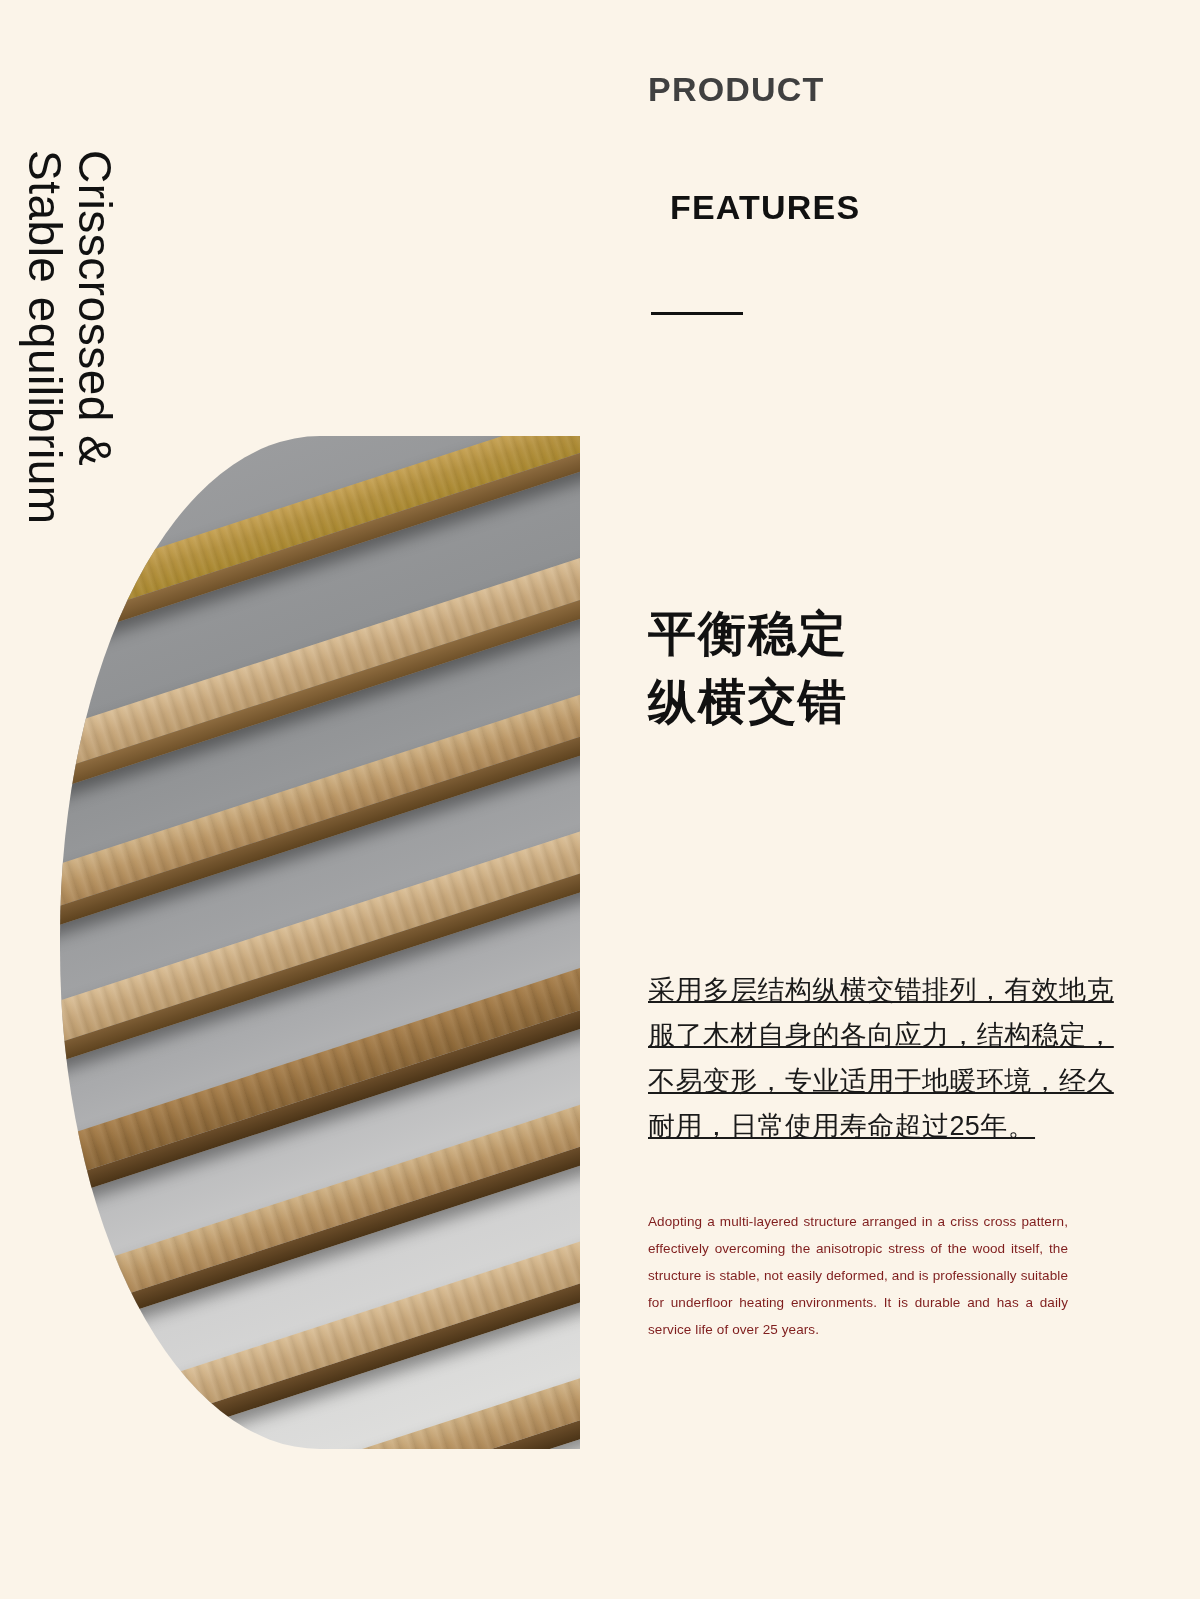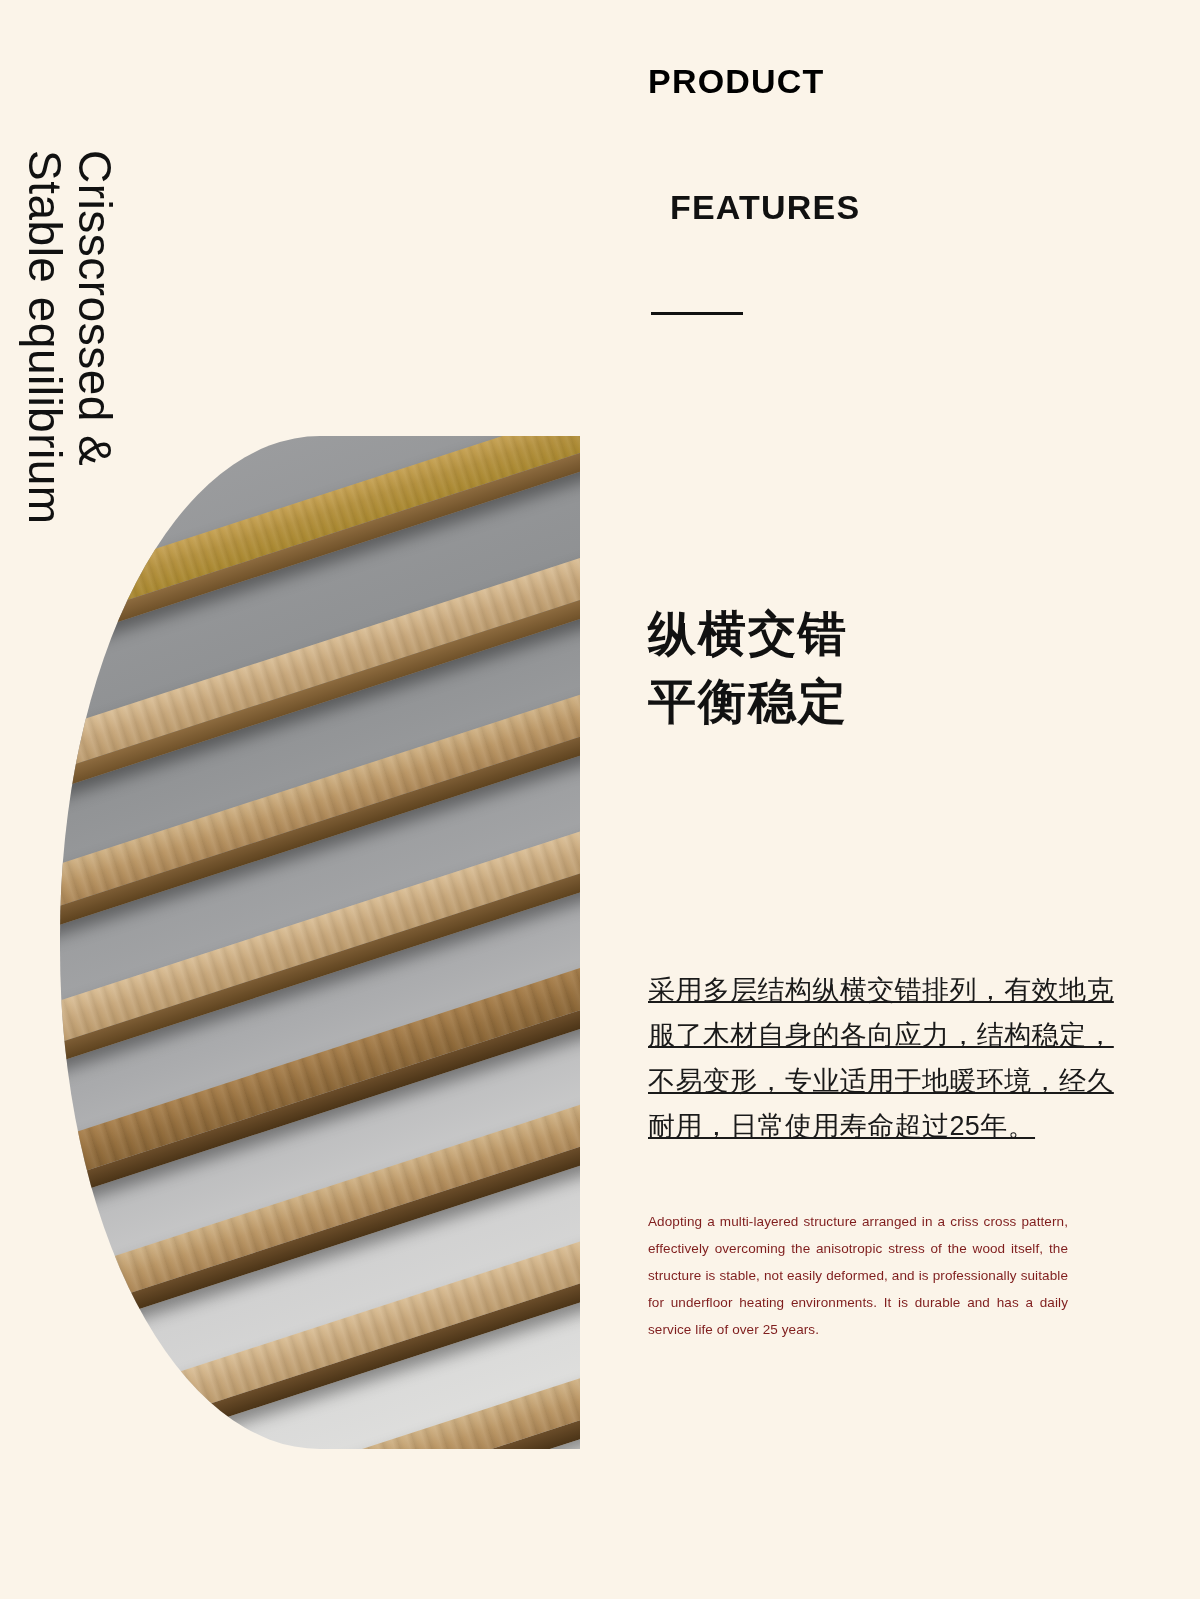--- a/index.html
+++ b/index.html
@@ -131,26 +131,26 @@
   
   .right {
     position: absolute;
     left: 648px;
     top: 0;
     width: 480px;
     height: 1599px;
   }
   .kicker {
     position: absolute;
-    top: 62px;
+    top: 70px;
     left: 0;
     font-size: 34px;
     font-weight: bold;
     letter-spacing: 1.2px;
-    color: #000000;
+    color: #404040;
   }
   .kicker2 {
     position: absolute;
     top: 188px;
     left: 0;
     font-size: 34px;
     font-weight: bold;
     letter-spacing: 1.2px;
     color: #111;
     margin-left: 22px;
@@ -242,20 +242,20 @@
   <div class="vertical-title">
     <div class="line">Crisscrossed &amp;</div>
     <div class="line">Stable equilibrium</div>
   </div>
 
   <div class="right">
     <div class="kicker">PRODUCT</div>
     <div class="kicker2">FEATURES</div>
     <div class="rule"></div>
     <div class="headline">
+      <div>平衡稳定</div>
       <div>纵横交错</div>
-      <div>平衡稳定</div>
     </div>
     <div class="para-cn">采用多层结构纵横交错排列，有效地克服了木材自身的各向应力，结构稳定，不易变形，专业适用于地暖环境，经久耐用，日常使用寿命超过25年。</div>
     <div class="para-en">Adopting a multi-layered structure arranged in a criss cross pattern, effectively overcoming the anisotropic stress of the wood itself, the structure is stable, not easily deformed, and is professionally suitable for underfloor heating environments. It is durable and has a daily service life of over 25 years.</div>
   </div>
 
 </div>
 
 </body></html>

